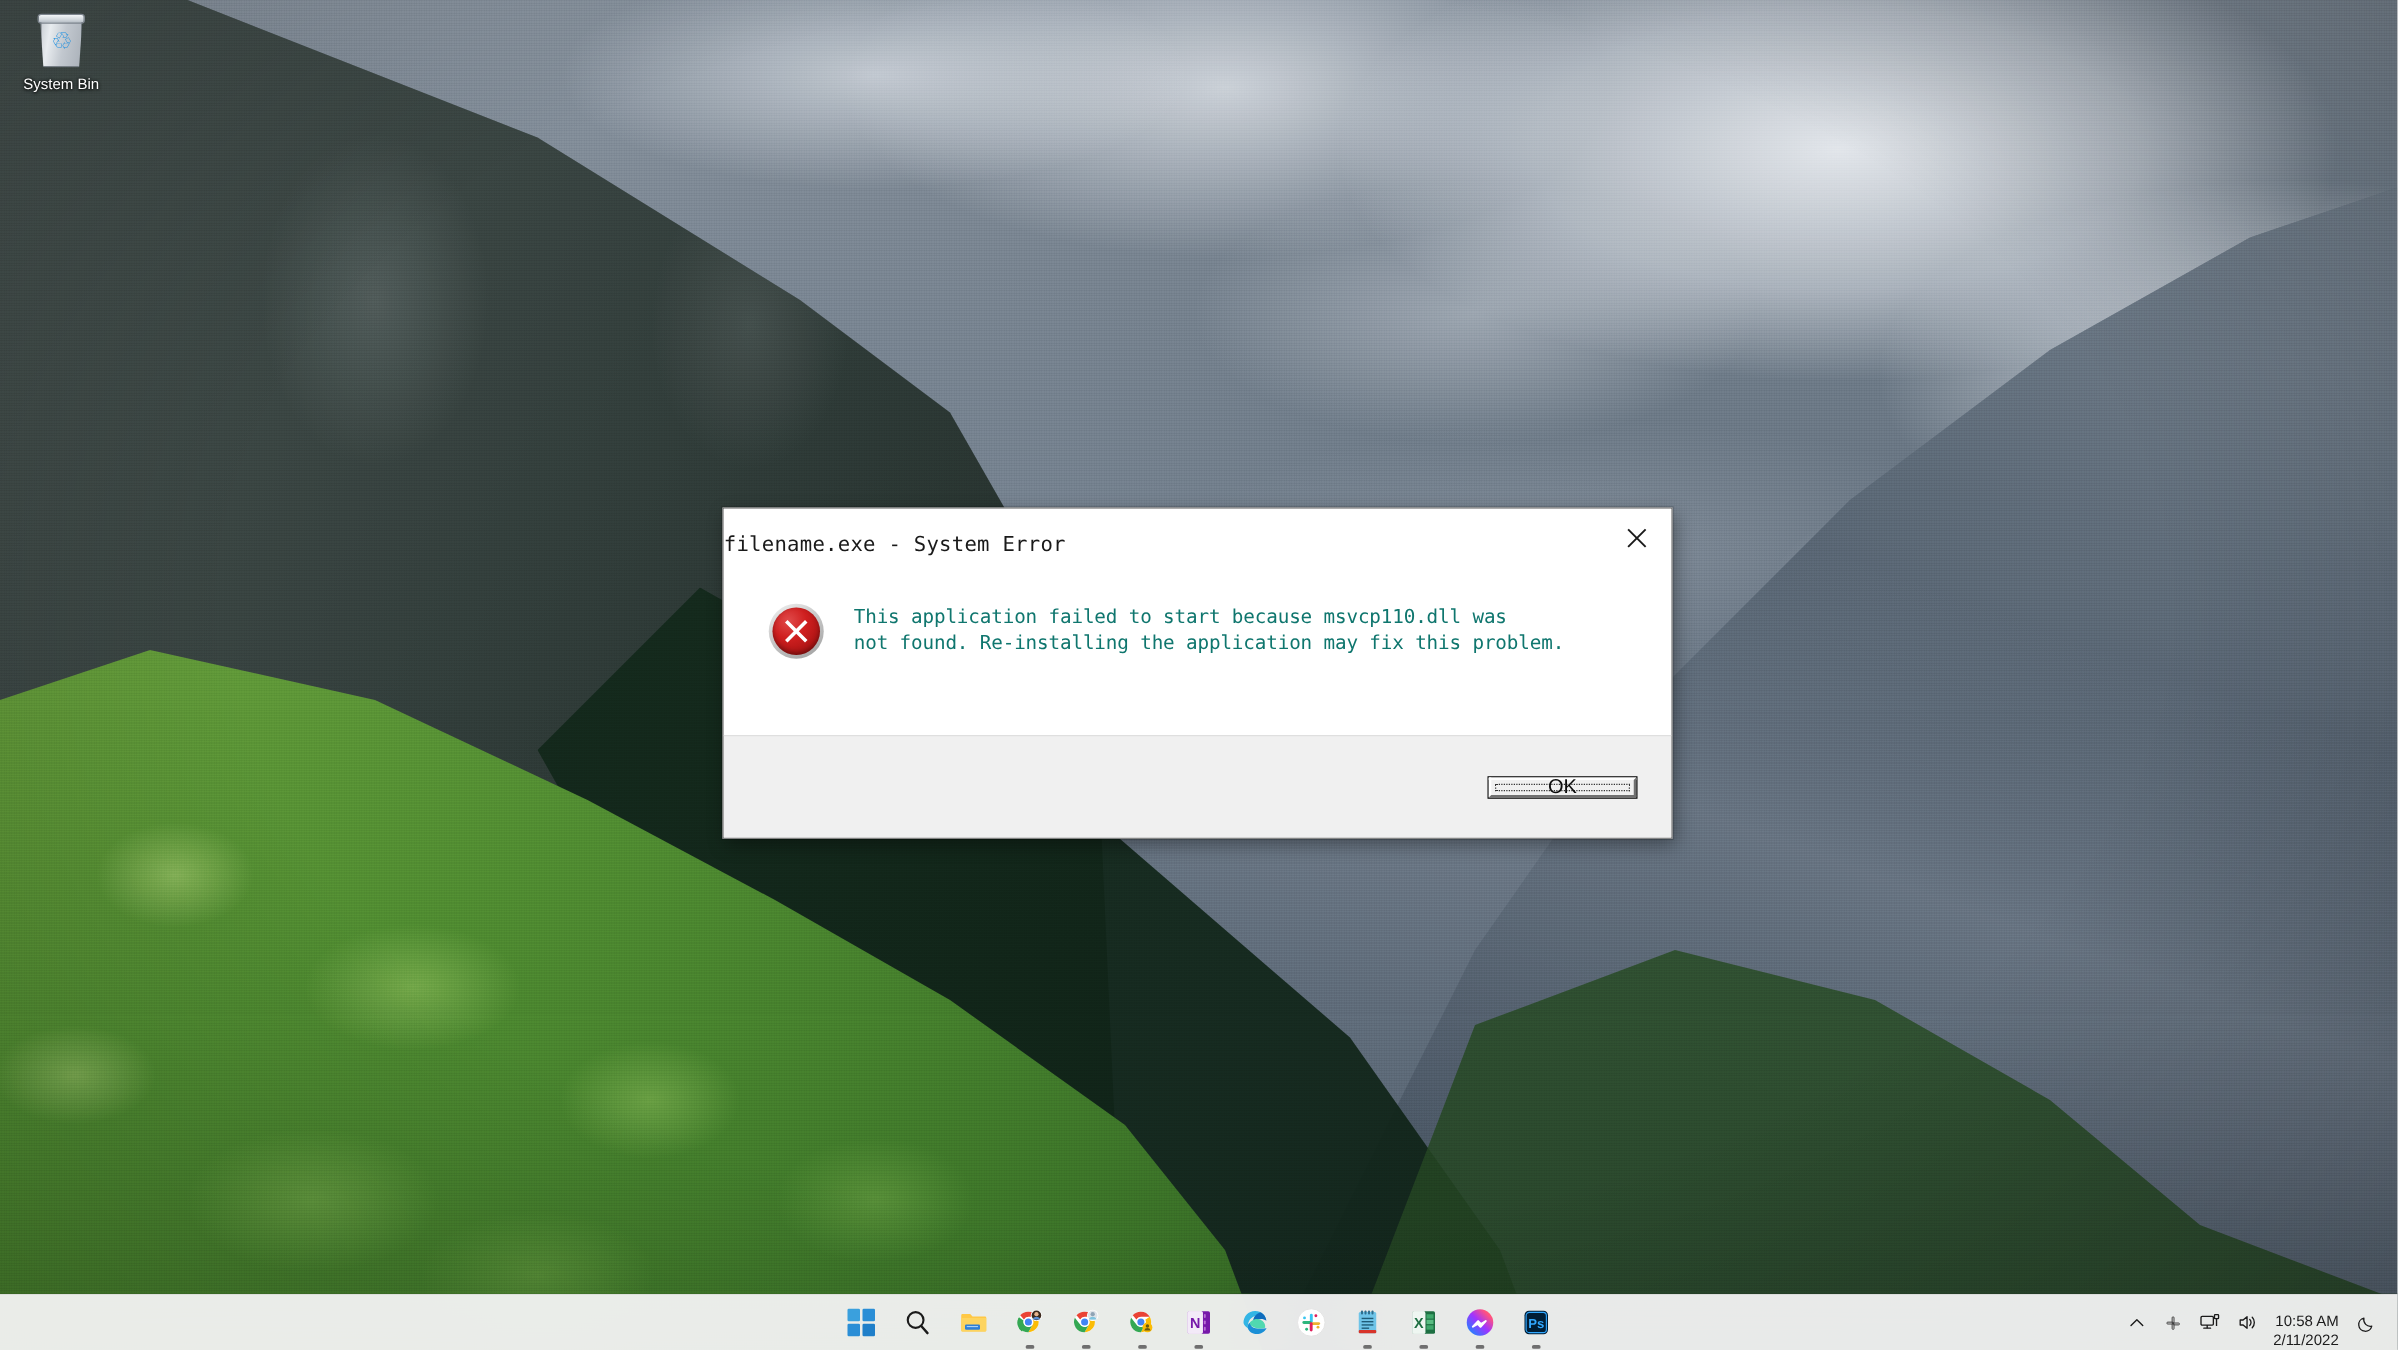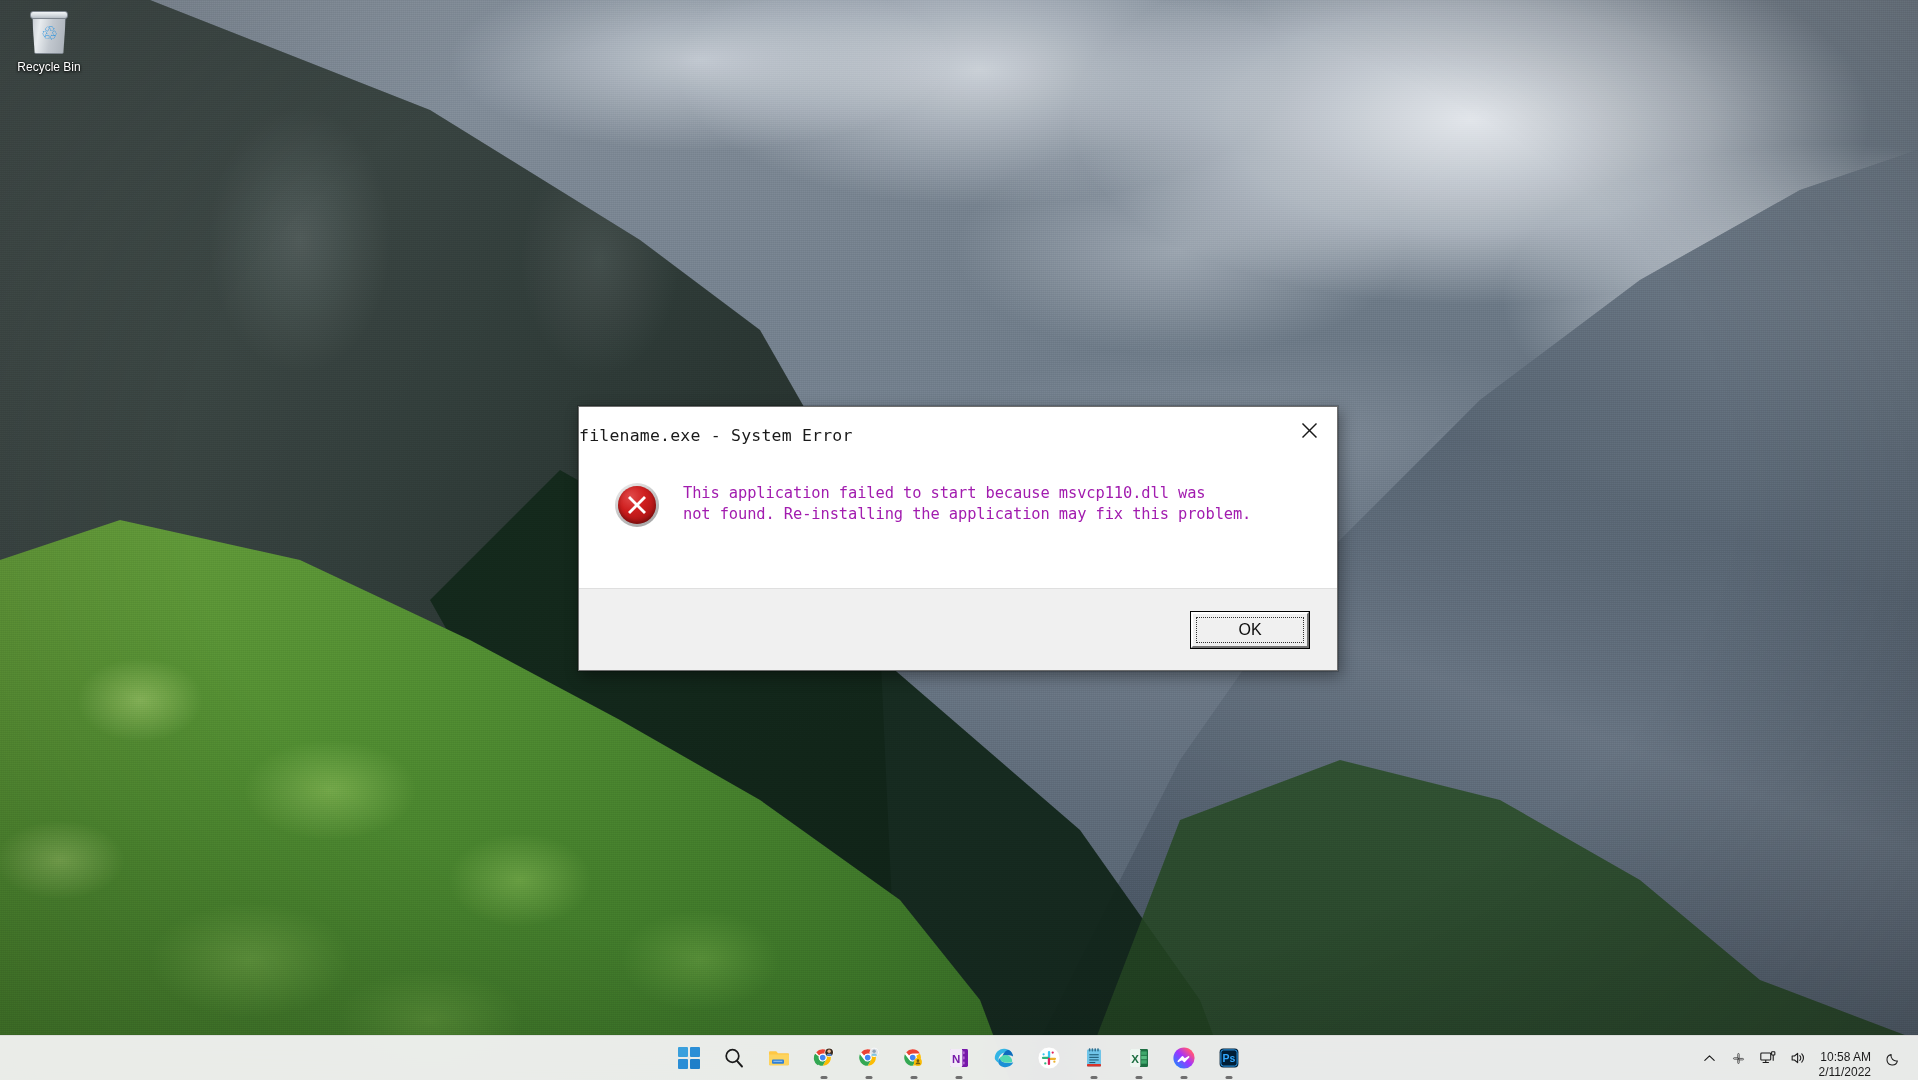--- a/index.html
+++ b/index.html
@@ -229,38 +229,38 @@
   .err-x {
     position: absolute; inset: 0;
     display: flex; align-items: center; justify-content: center;
   }
   .err-x svg { width: 30px; height: 30px; }
 
   .dlg-message {
     font-family: "DejaVu Sans Mono", "Liberation Mono", monospace;
     font-size: 15.4px;
     line-height: 20.5px;
-    color: #a21caf;
+    color: #0f766e;
     white-space: pre-line;
     padding-top: 2px;
     letter-spacing: -0.1px;
   }
 
   .dlg-footer {
     flex: 0 0 82px;
     background: #f0f0f0;
     border-top: 1px solid #dfdfdf;
     display: flex;
     align-items: center;
     justify-content: flex-end;
     padding-right: 28px;
   }
   .ok-button {
     width: 118px;
-    height: 36px;
+    height: 16px;
     background: #f0f0f0;
     border-top: 2px solid #ffffff;
     border-left: 2px solid #ffffff;
     border-right: 2px solid #707070;
     border-bottom: 2px solid #707070;
     box-shadow: 0 0 0 1px #000000;
     display: flex;
     align-items: center;
     justify-content: center;
     cursor: default;
@@ -385,21 +385,21 @@
   <div class="wp-layer wp-canopy"></div>
   <div class="wp-layer wp-vignette"></div>
   <div class="wp-layer wp-grain"></div>
 
   <div id="recycle-bin">
     <div class="rb-glyph">
       <div class="rb-body"></div>
       <div class="rb-lid"></div>
       <div class="rb-arrows">♲</div>
     </div>
-    <div class="rb-label">Recycle Bin</div>
+    <div class="rb-label">System Bin</div>
   </div>
 
   <div id="error-dialog">
 
     <div class="dlg-titlebar">
       <div class="dlg-title">filename.exe - System Error</div>
       <div class="dlg-close" title="Close">
         <svg viewBox="0 0 17 17" aria-hidden="true">
           <line x1="1.5" y1="1.5" x2="15.5" y2="15.5" stroke="#1a1a1a" stroke-width="1.5"></line>
           <line x1="15.5" y1="1.5" x2="1.5" y2="15.5" stroke="#1a1a1a" stroke-width="1.5"></line>

